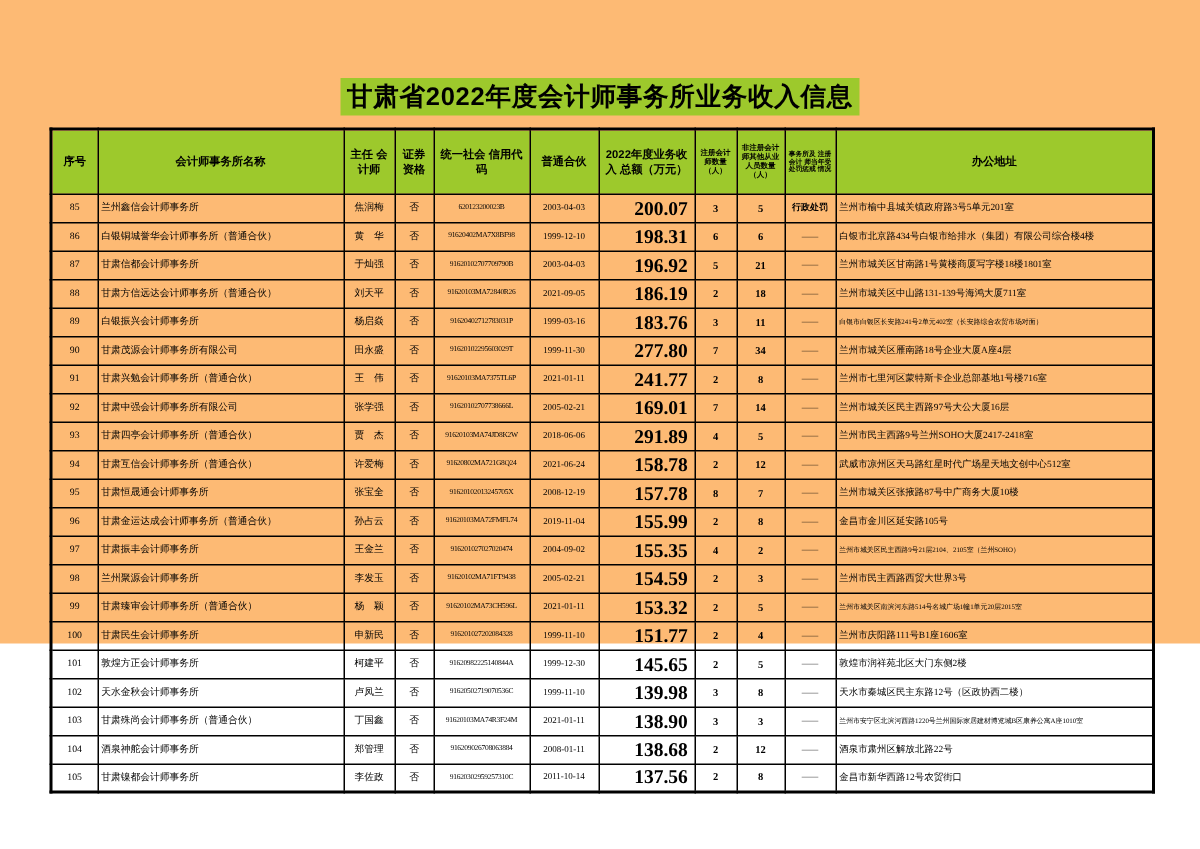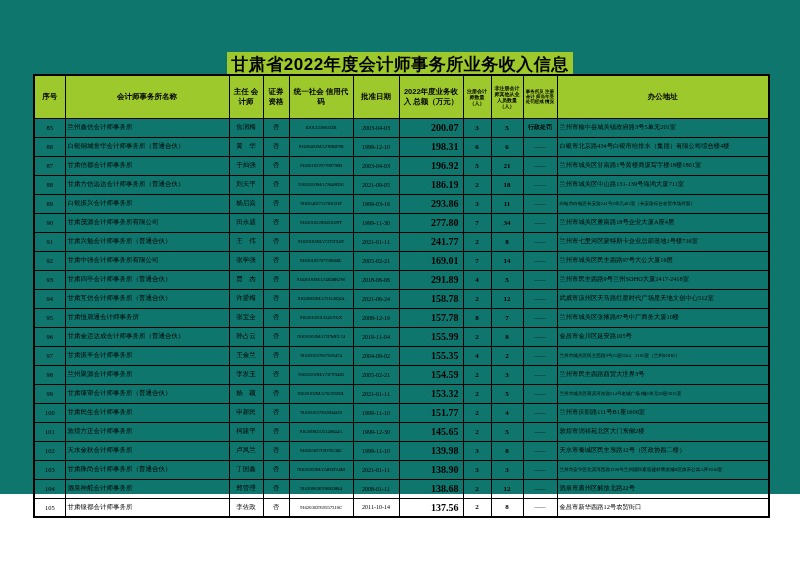--- a/index.html
+++ b/index.html
@@ -1,34 +1,34 @@
 <!DOCTYPE html>
 <html style="--accent: #9dc92c;"><head>
 <meta charset="utf-8">
 <style>
   * { margin: 0; padding: 0; box-sizing: border-box; }
   html, body { width: 800px; height: 566px; background: #ffffff; overflow: hidden; }
   body { font-family: "Liberation Serif", "DejaVu Serif", serif; color: #000; }
 
-  .page { width: 800px; height: 494px; background: #0f766e; position: relative; }
+  .page { width: 800px; height: 429px; background: #fdba74; position: relative; }
 
   .title-wrap { text-align: center; padding-top: 52px; }
   .page-title {
     display: inline-block;
     font-family: "Liberation Sans", "DejaVu Sans", sans-serif;
     font-weight: bold;
     font-size: 17px;
     letter-spacing: 0.5px;
     background: var(--accent, #9dc92c);
     padding: 1px 4px;
   }
 
   table.main {
     position: absolute;
-    left: 33px; top: 74px;
+    left: 33px; top: 85px;
     width: 735px;
     border-collapse: collapse;
     table-layout: fixed;
     border: 2px solid #000;
   }
   table.main th, table.main td {
     border: 1px solid #000;
     overflow: hidden;
     vertical-align: middle;
   }
@@ -50,21 +50,21 @@
     font-size: 6.5px;
     padding: 0 2px;
     white-space: nowrap;
   }
   td.c { text-align: center; }
   td.l { text-align: left; }
   td.r { text-align: right; padding-right: 4px; }
   td.col-seq { font-size: 6.5px; }
   td.col-code { font-size: 5px; text-align: center; padding: 0 1px; letter-spacing: -0.2px; }
   td.col-date { font-size: 6px; }
-  td.col-rev { font-size: 10px; font-weight: bold; }
+  td.col-rev { font-size: 13px; font-weight: bold; }
   td.col-cnt { font-size: 7px; font-weight: bold; }
   td.col-pun { font-size: 5.5px; text-align: center; }
   td.col-pun.flag { font-weight: bold; font-size: 6px; }
   td.col-addr { font-size: 6.3px; }
   td.col-addr.tiny { font-size: 4.6px; }
   td.col-name { font-size: 6.5px; }
 </style>
 </head>
 <body>
 
@@ -87,21 +87,21 @@
         <col style="width:34px">
         <col style="width:212px">
     </colgroup>
     <thead>
       <tr>
         <th>序号</th>
         <th>会计师事务所名称</th>
         <th>主任 会计师</th>
         <th>证券 资格</th>
         <th>统一社会 信用代码</th>
-        <th>批准日期</th>
+        <th>普通合伙</th>
         <th>2022年度业务收入 总额（万元）</th>
         <th class="small">注册会计 师数量 （人）</th>
         <th class="small">非注册会计 师其他从业 人员数量 （人）</th>
         <th class="xsmall">事务所及 注册会计 师当年受 处罚惩戒 情况</th>
         <th>办公地址</th>
       </tr>
     </thead>
     <tbody>
         <tr>
           <td class="c col-seq">85</td>
@@ -155,21 +155,21 @@
           <td class="col-pun">——</td>
           <td class="l col-addr">兰州市城关区中山路131-139号海鸿大厦711室</td>
         </tr>
         <tr>
           <td class="c col-seq">89</td>
           <td class="l col-name">白银振兴会计师事务所</td>
           <td class="c">杨启焱</td>
           <td class="c">否</td>
           <td class="col-code">91620402712783031P</td>
           <td class="c col-date">1999-03-16</td>
-          <td class="r col-rev">293.86</td>
+          <td class="r col-rev">183.76</td>
           <td class="c col-cnt">3</td>
           <td class="c col-cnt">11</td>
           <td class="col-pun">——</td>
           <td class="l col-addr tiny">白银市白银区长安路241号2单元402室（长安路综合农贸市场对面）</td>
         </tr>
         <tr>
           <td class="c col-seq">90</td>
           <td class="l col-name">甘肃茂源会计师事务所有限公司</td>
           <td class="c">田永盛</td>
           <td class="c">否</td>

